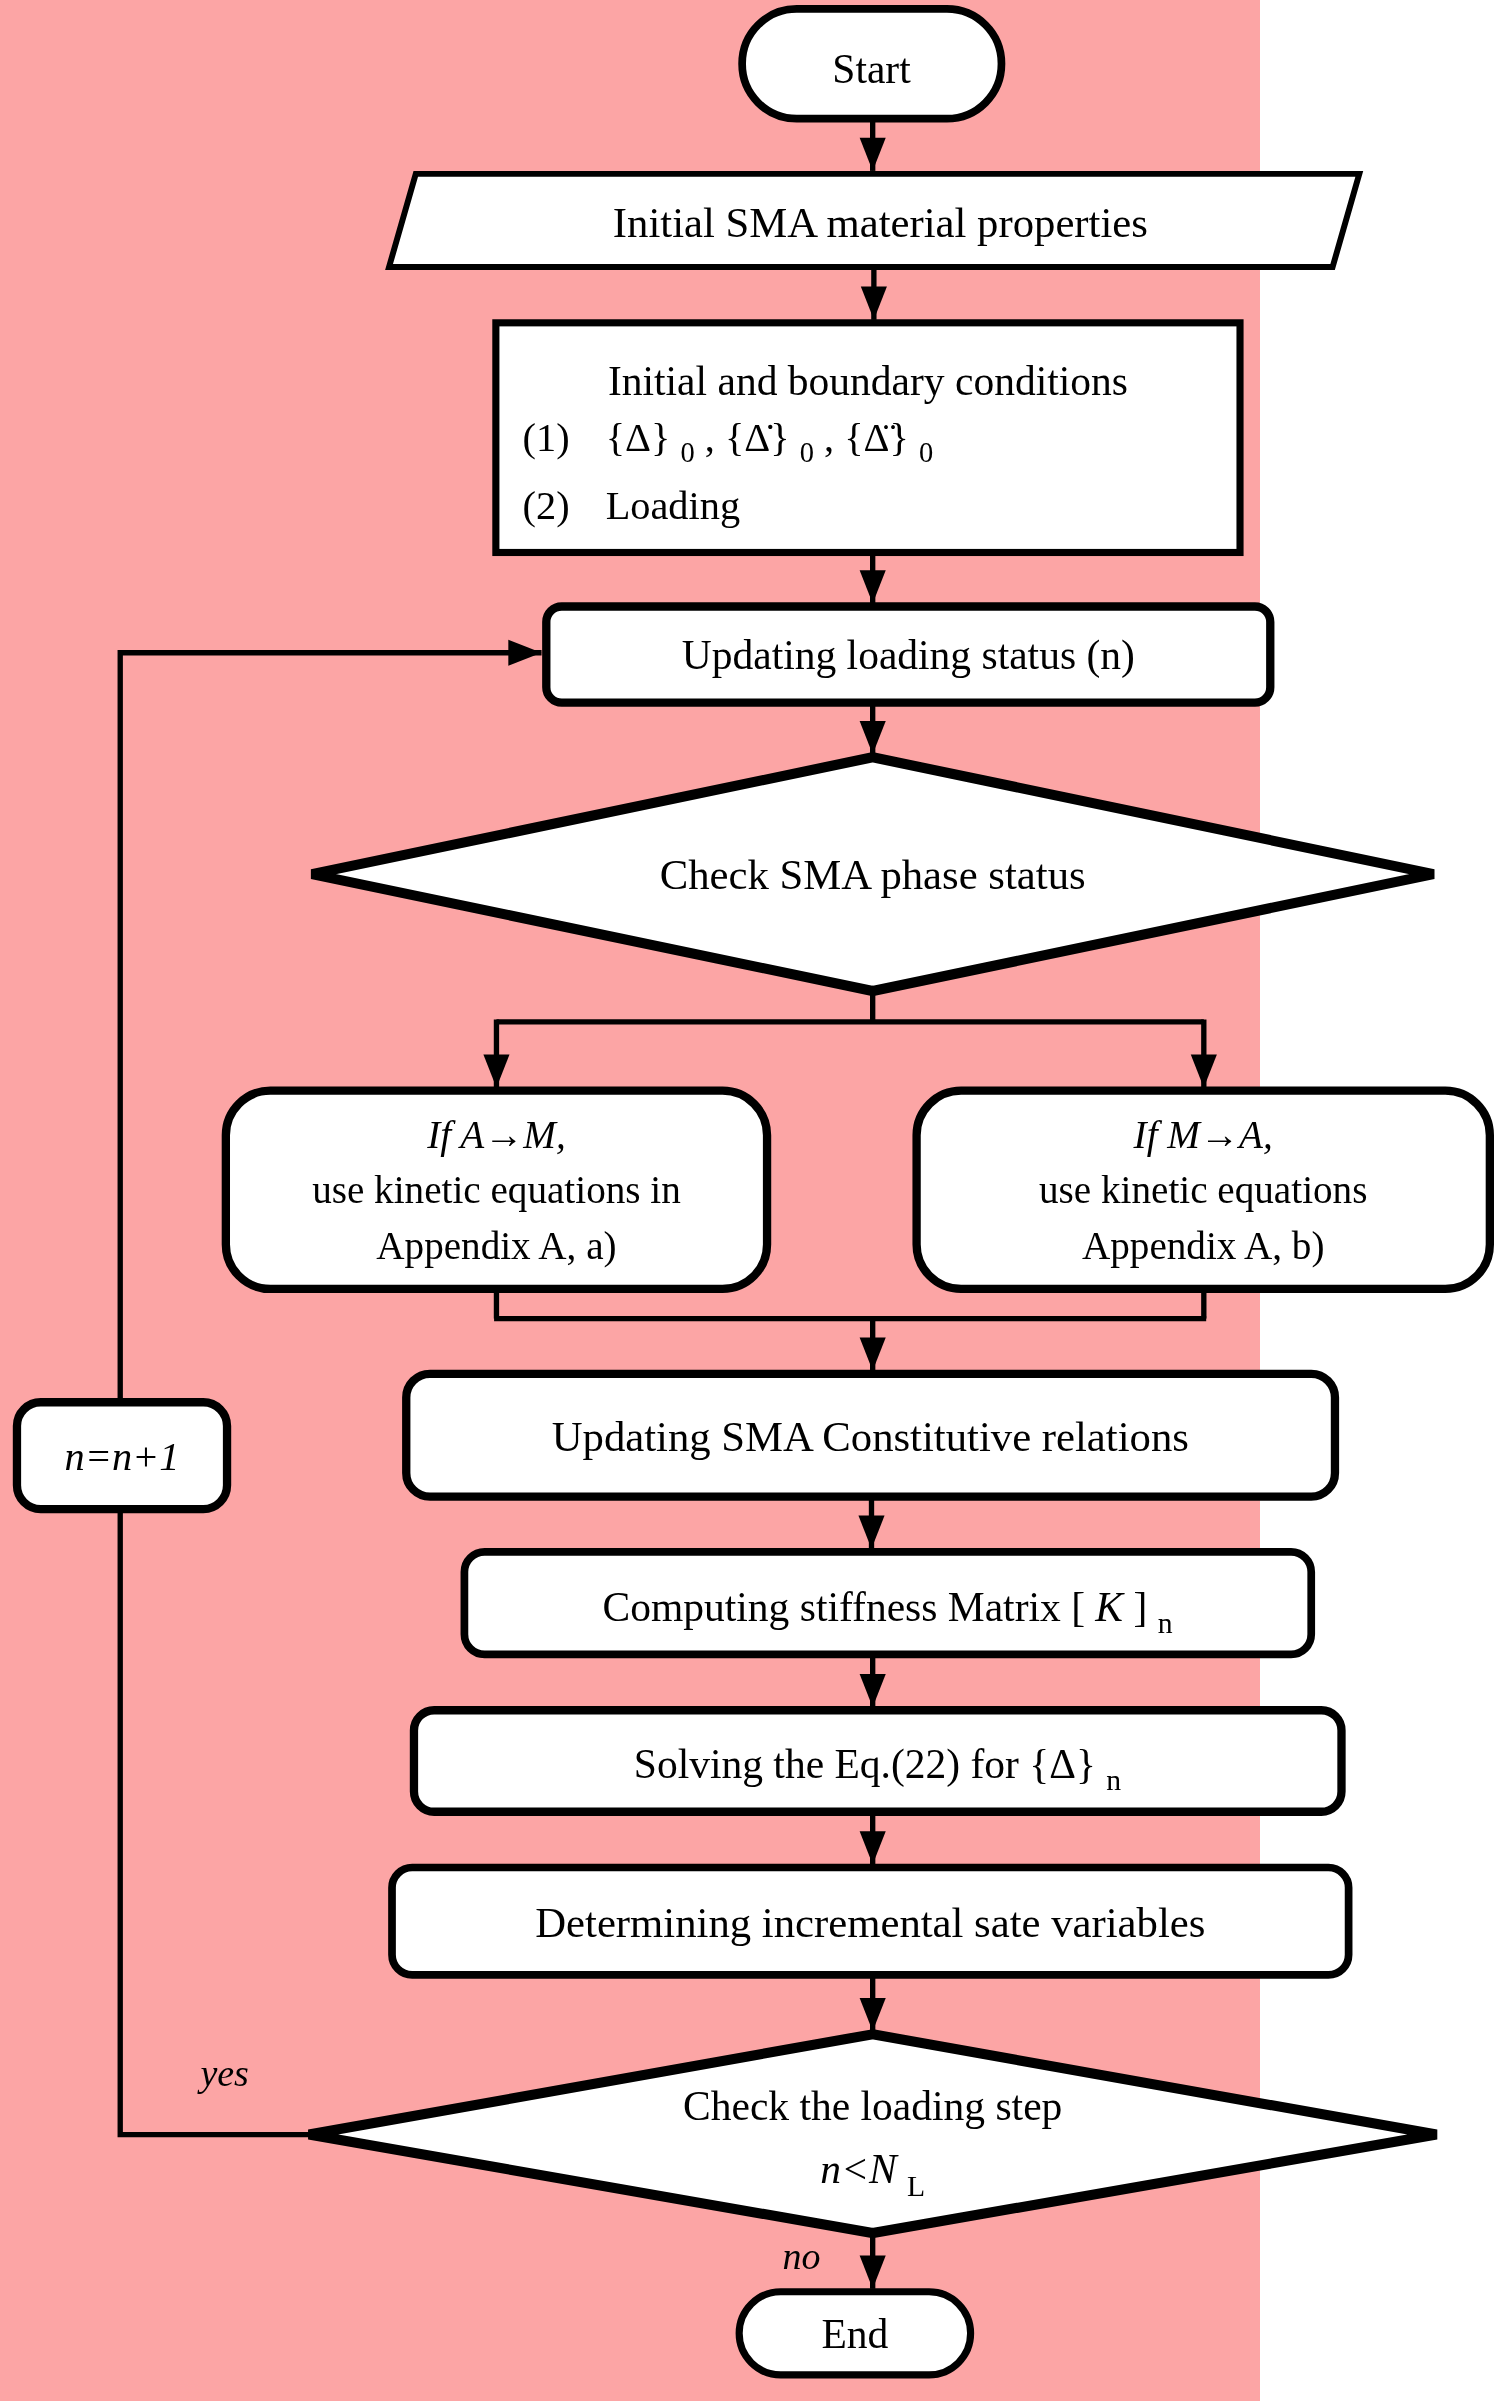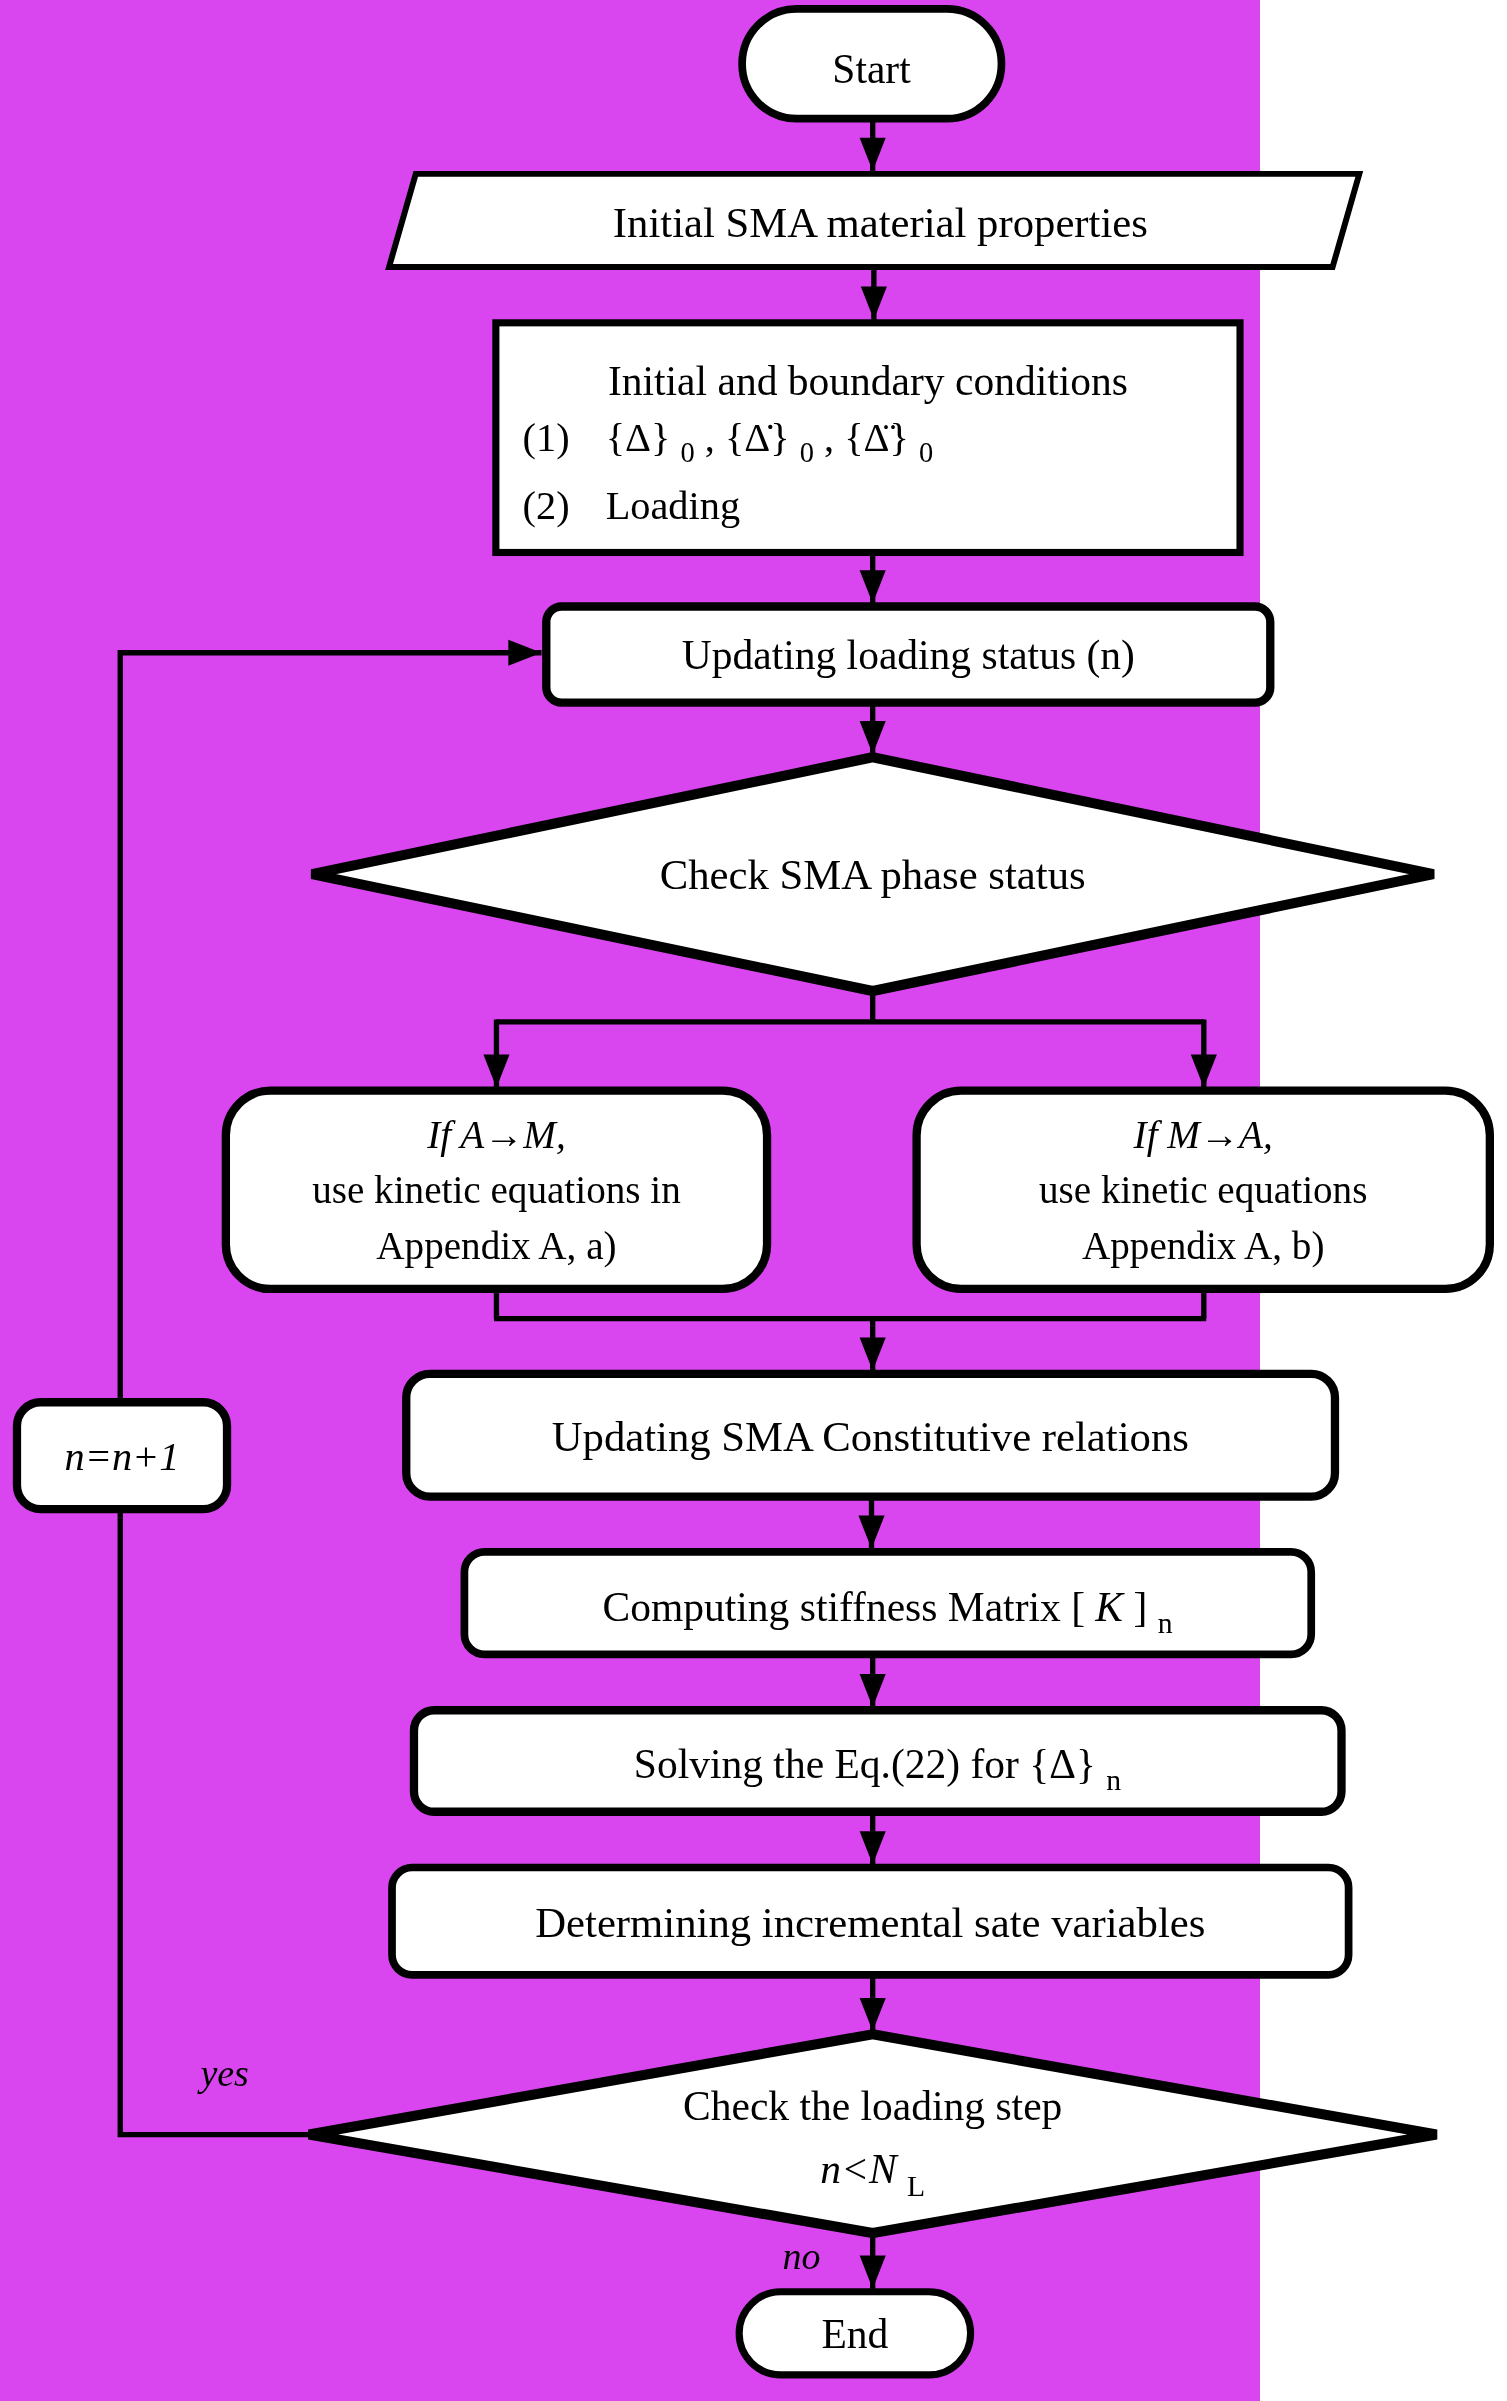--- a/index.html
+++ b/index.html
@@ -1,16 +1,16 @@
 <!DOCTYPE html>
 <html style="font-size:9.5px"><head>
 <meta charset="utf-8">
 <style>
   html,body { margin:0; padding:0; background:#ffffff; }
-  .canvas { position:relative; width:1260px; height:2401px; background:#d946ef; }
+  .canvas { position:relative; width:1260px; height:2401px; background:#fca5a5; }
   svg { display:block; width:1508px; height:2401px; }
   .t { font-family:"Liberation Serif","DejaVu Serif",serif; fill:#000000; }
   .it { font-style:italic; }
   .shape { fill:#ffffff; stroke:#000000; }
   .edge { fill:none; stroke:#000000; }
 </style>
 </head>
 <body>
 
 <div class="canvas">

